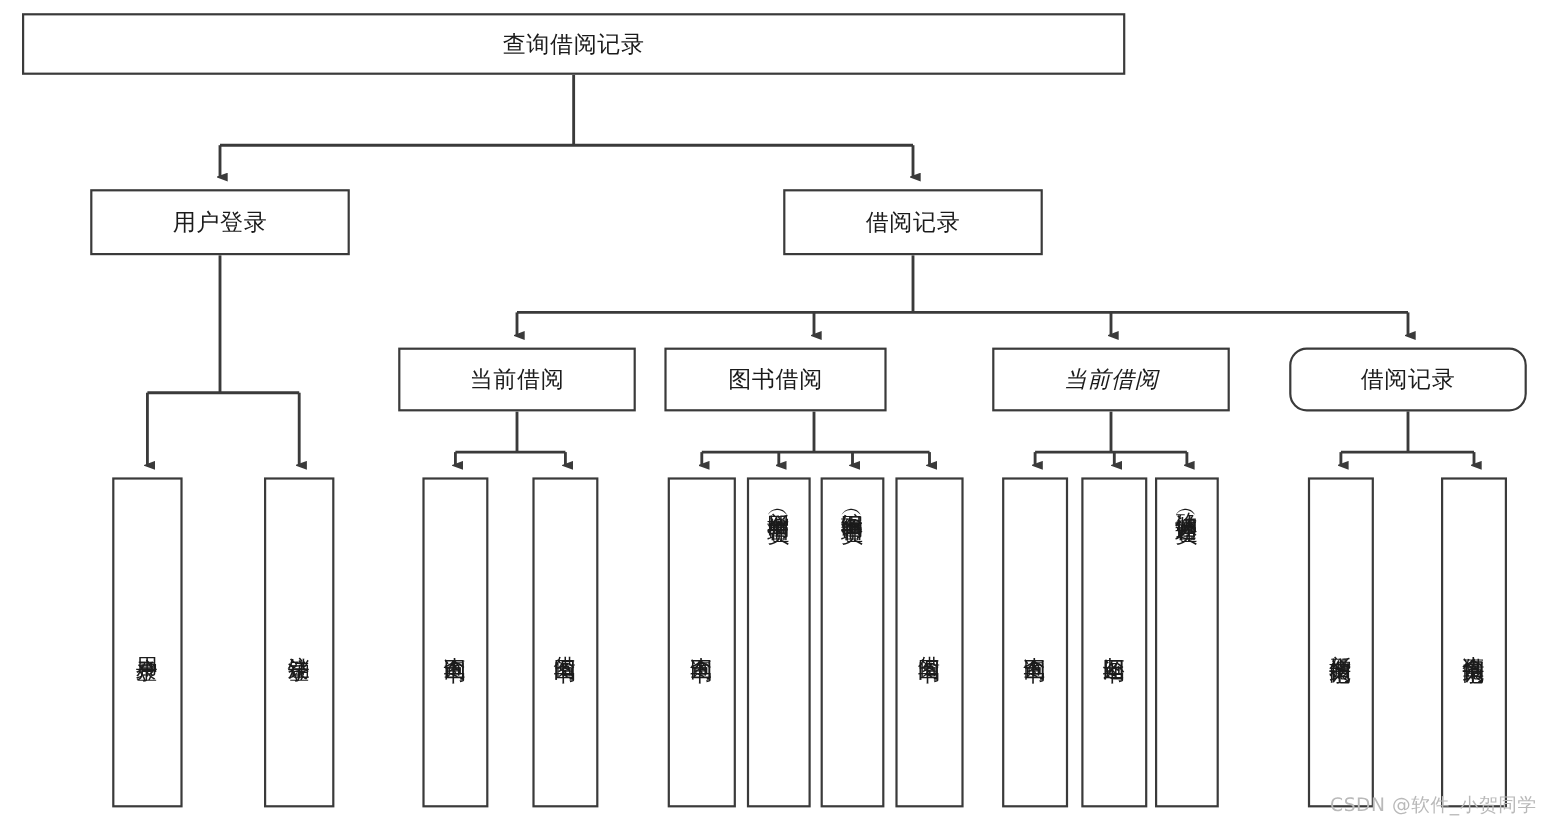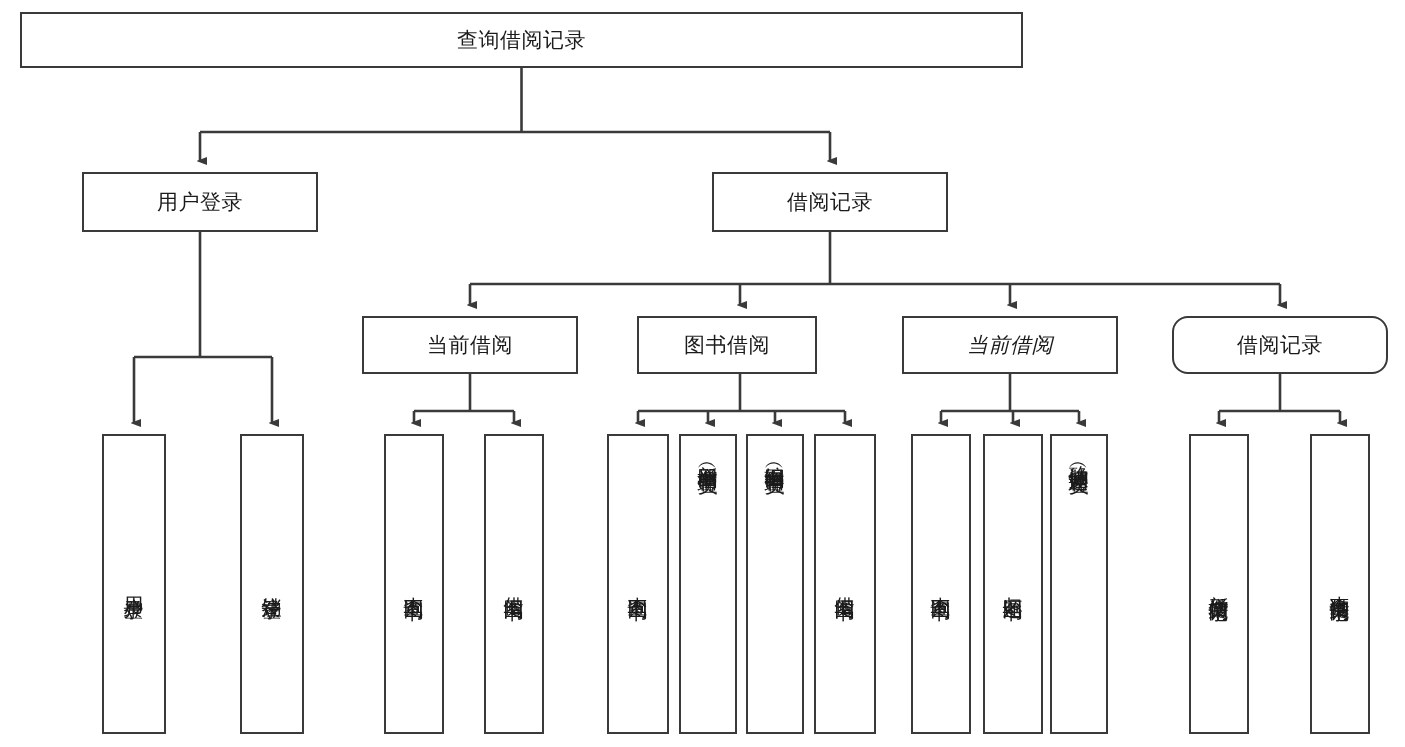--- a/index.html
+++ b/index.html
@@ -126,21 +126,21 @@
       </div>
       <div class="node" style="left: 82px; top: 172px; width: 236px; height: 60px;">
         <span class="node-label">用户登录</span>
       </div>
       <div class="node" style="left: 712px; top: 172px; width: 236px; height: 60px;">
         <span class="node-label">借阅记录</span>
       </div>
       <div class="node" style="left: 362px; top: 316px; width: 216px; height: 58px;">
         <span class="node-label">当前借阅</span>
       </div>
-      <div class="node" style="left: 637px; top: 316px; width: 180px; height: 58px;">
+      <div class="node" style="left: 604px; top: 316px; width: 202px; height: 58px;">
         <span class="node-label">图书借阅</span>
       </div>
       <div class="node" style="left: 902px; top: 316px; width: 216px; height: 58px; font-style: italic;">
         <span class="node-label">当前借阅</span>
       </div>
       <div class="node" style="left: 1172px; top: 316px; width: 216px; height: 58px; border-radius: 16px;">
         <span class="node-label">借阅记录</span>
       </div>
       <div class="node vertical centered leaf-tall" style="left: 102px; top: 434px; width: 64px; height: 300px;">
         <span class="node-label">用户登录</span>
@@ -176,13 +176,14 @@
         <span class="node-label">确认归还（管理员）</span>
       </div>
       <div class="node vertical centered leaf-tall" style="left: 1189px; top: 434px; width: 60px; height: 300px;">
         <span class="node-label">新增借阅记录</span>
       </div>
       <div class="node vertical centered leaf-tall" style="left: 1310px; top: 434px; width: 60px; height: 300px;">
         <span class="node-label">查询借阅记录</span>
       </div>
     </div>
 
+  <div id="watermark">CSDN @软件_小贺同学</div>
 </div>
 
 </body></html>

